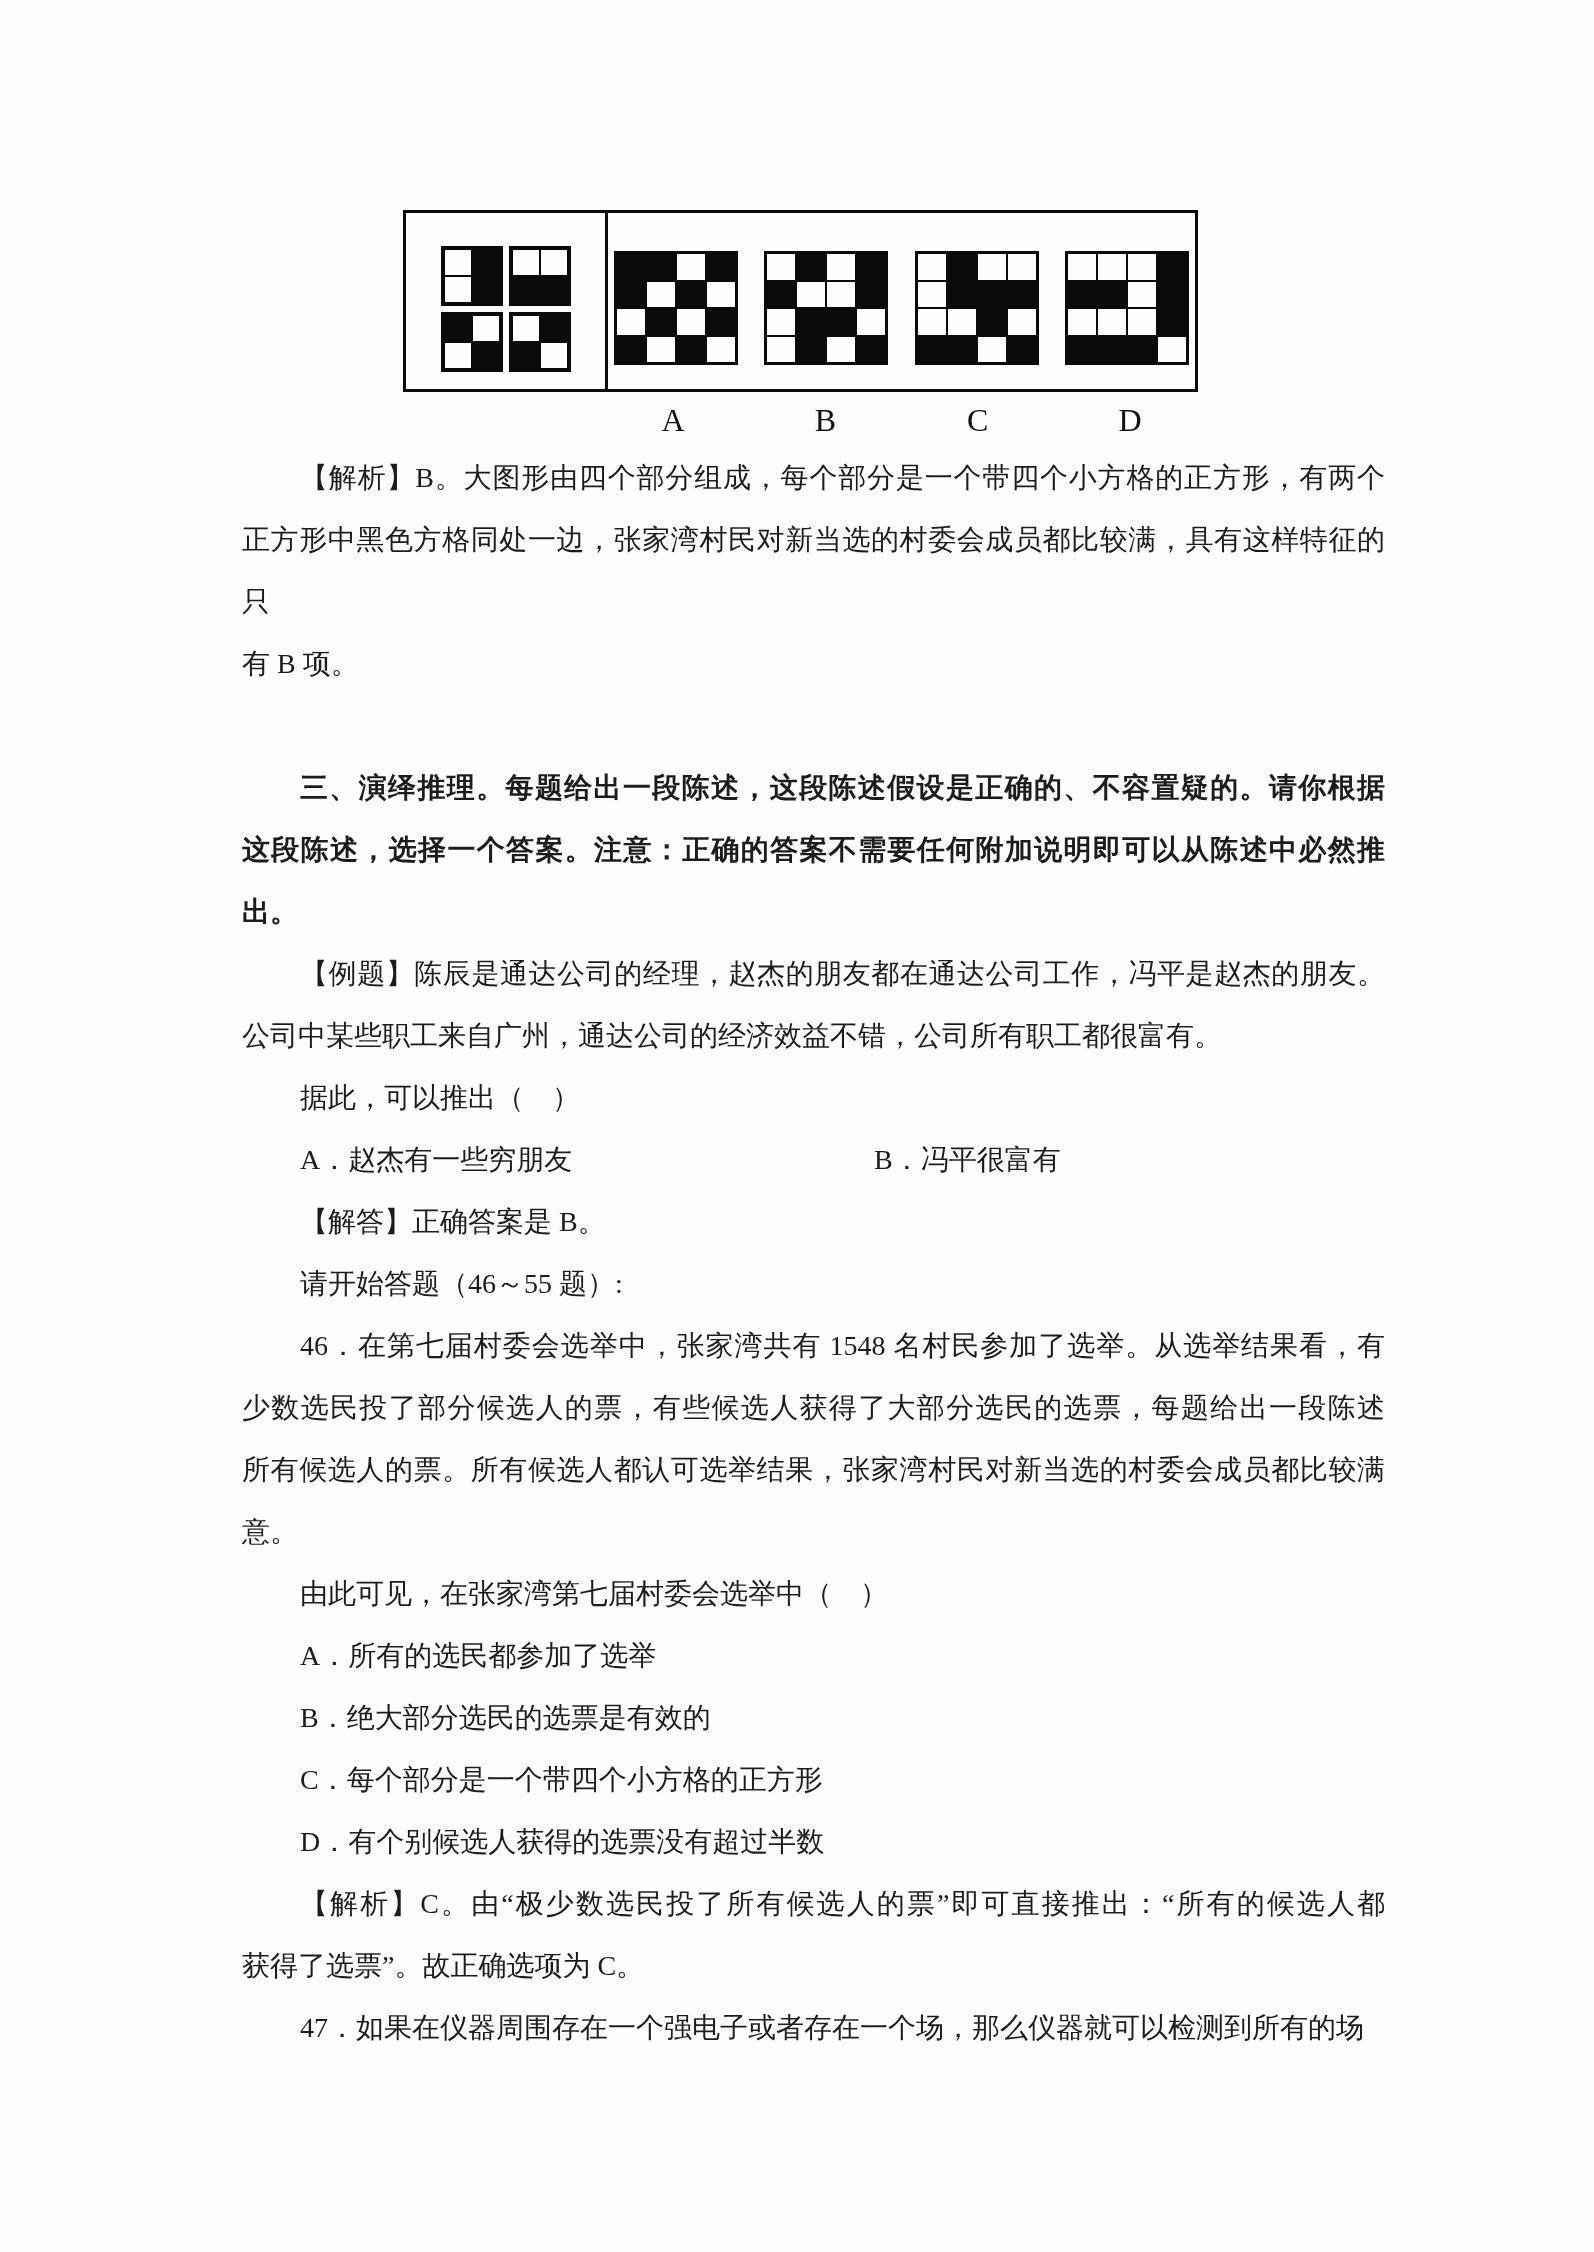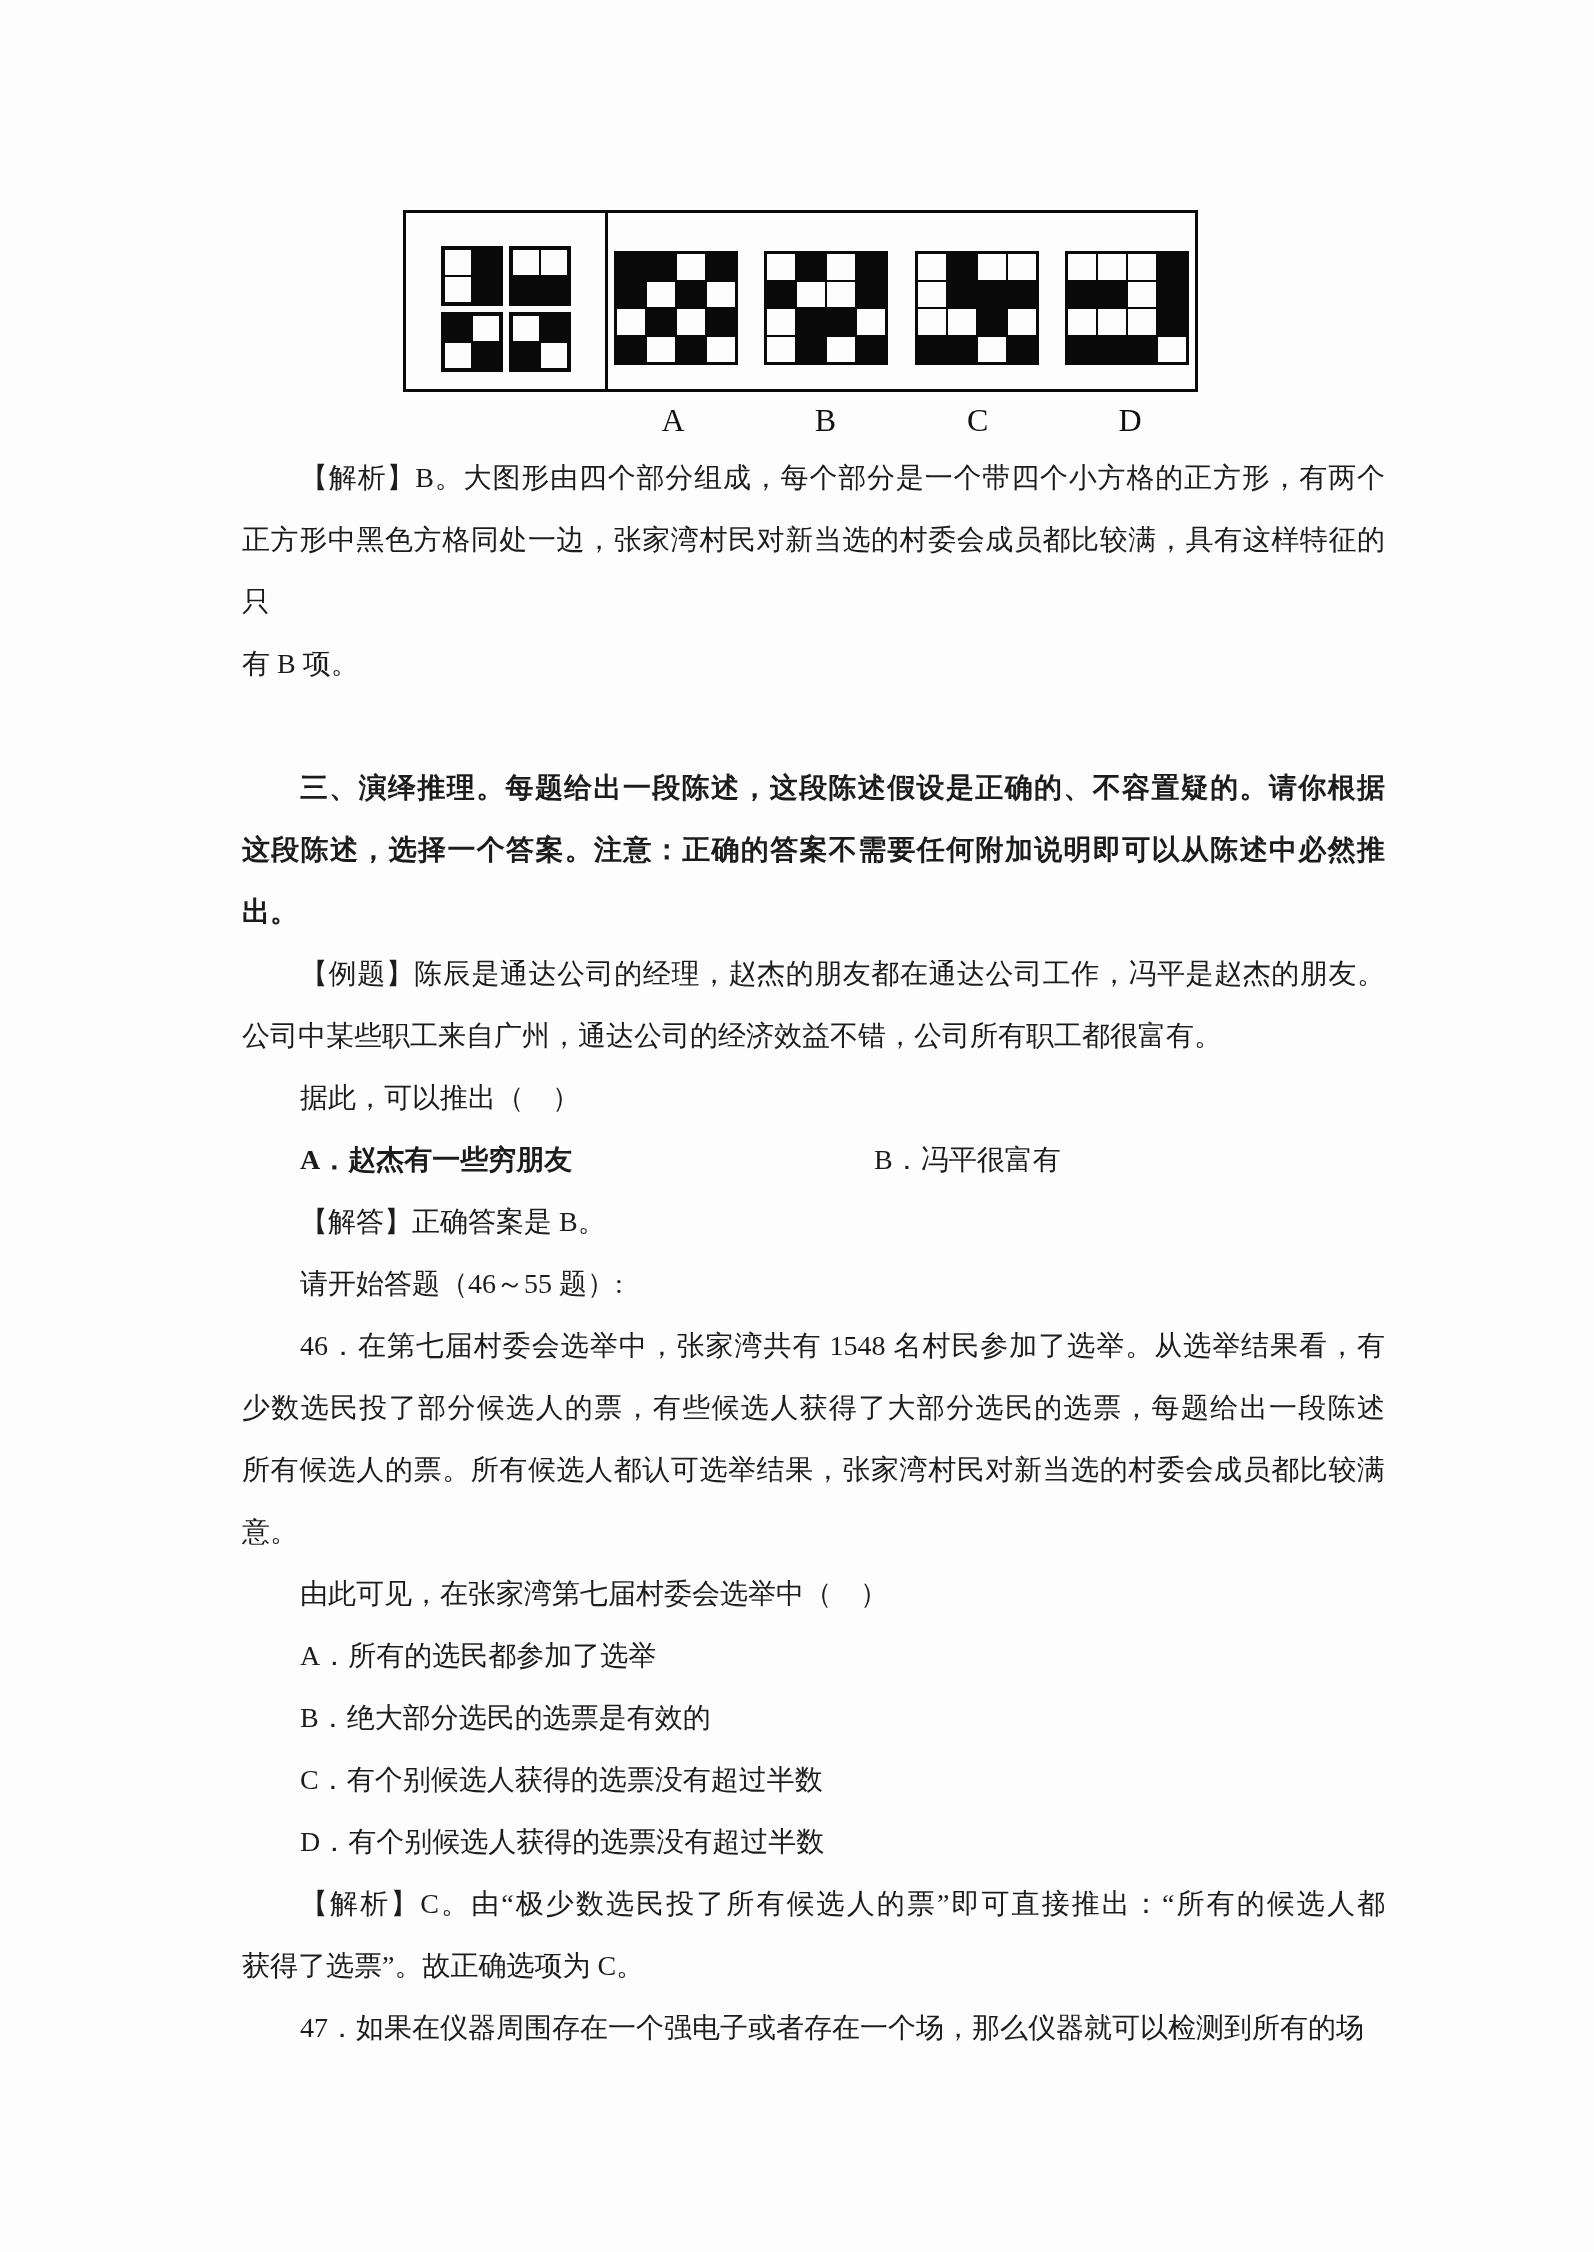--- a/index.html
+++ b/index.html
@@ -57,21 +57,21 @@
   
   .body{
     position:absolute;left:242px;top:447px;width:1143px;
     font-size:28px;line-height:62px;
   }
   .line{min-height:62px;}
   .indent{text-indent:58px;}
   .just{text-align:justify;text-align-last:justify;}
   .bold{font-weight:bold;}
   .row2col{display:flex;padding-left:58px;}
-  .row2col .col1{width:574px;flex:0 0 574px;font-weight:bold;}
+  .row2col .col1{width:574px;flex:0 0 574px;}
   .row2col .col2{flex:1;}
 </style>
 </head>
 <body>
 
 <div class="page">
 
   <div class="figwrap">
     <div class="fig-box">
       <div class="stem-cell">
@@ -210,21 +210,21 @@
       <div class="line indent">请开始答题（46～55 题）:</div>
       <div>
         <div class="line indent just">46．在第七届村委会选举中，张家湾共有 1548 名村民参加了选举。从选举结果看，有</div>
         <div class="line just">少数选民投了部分候选人的票，有些候选人获得了大部分选民的选票，每题给出一段陈述</div>
         <div class="line just">所有候选人的票。所有候选人都认可选举结果，张家湾村民对新当选的村委会成员都比较满</div>
         <div class="line">意。</div>
       </div>
       <div class="line indent">由此可见，在张家湾第七届村委会选举中（　）</div>
       <div class="line indent">A．所有的选民都参加了选举</div>
       <div class="line indent">B．绝大部分选民的选票是有效的</div>
-      <div class="line indent">C．有个别候选人获得的选票没有超过半数</div>
+      <div class="line indent">C．每个部分是一个带四个小方格的正方形</div>
       <div class="line indent">D．有个别候选人获得的选票没有超过半数</div>
       <div>
         <div class="line indent just">【解析】C。由“极少数选民投了所有候选人的票”即可直接推出：“所有的候选人都</div>
         <div class="line">获得了选票”。故正确选项为 C。</div>
       </div>
       <div class="line indent">47．如果在仪器周围存在一个强电子或者存在一个场，那么仪器就可以检测到所有的场</div>
     </div>
 
 </div>
 

